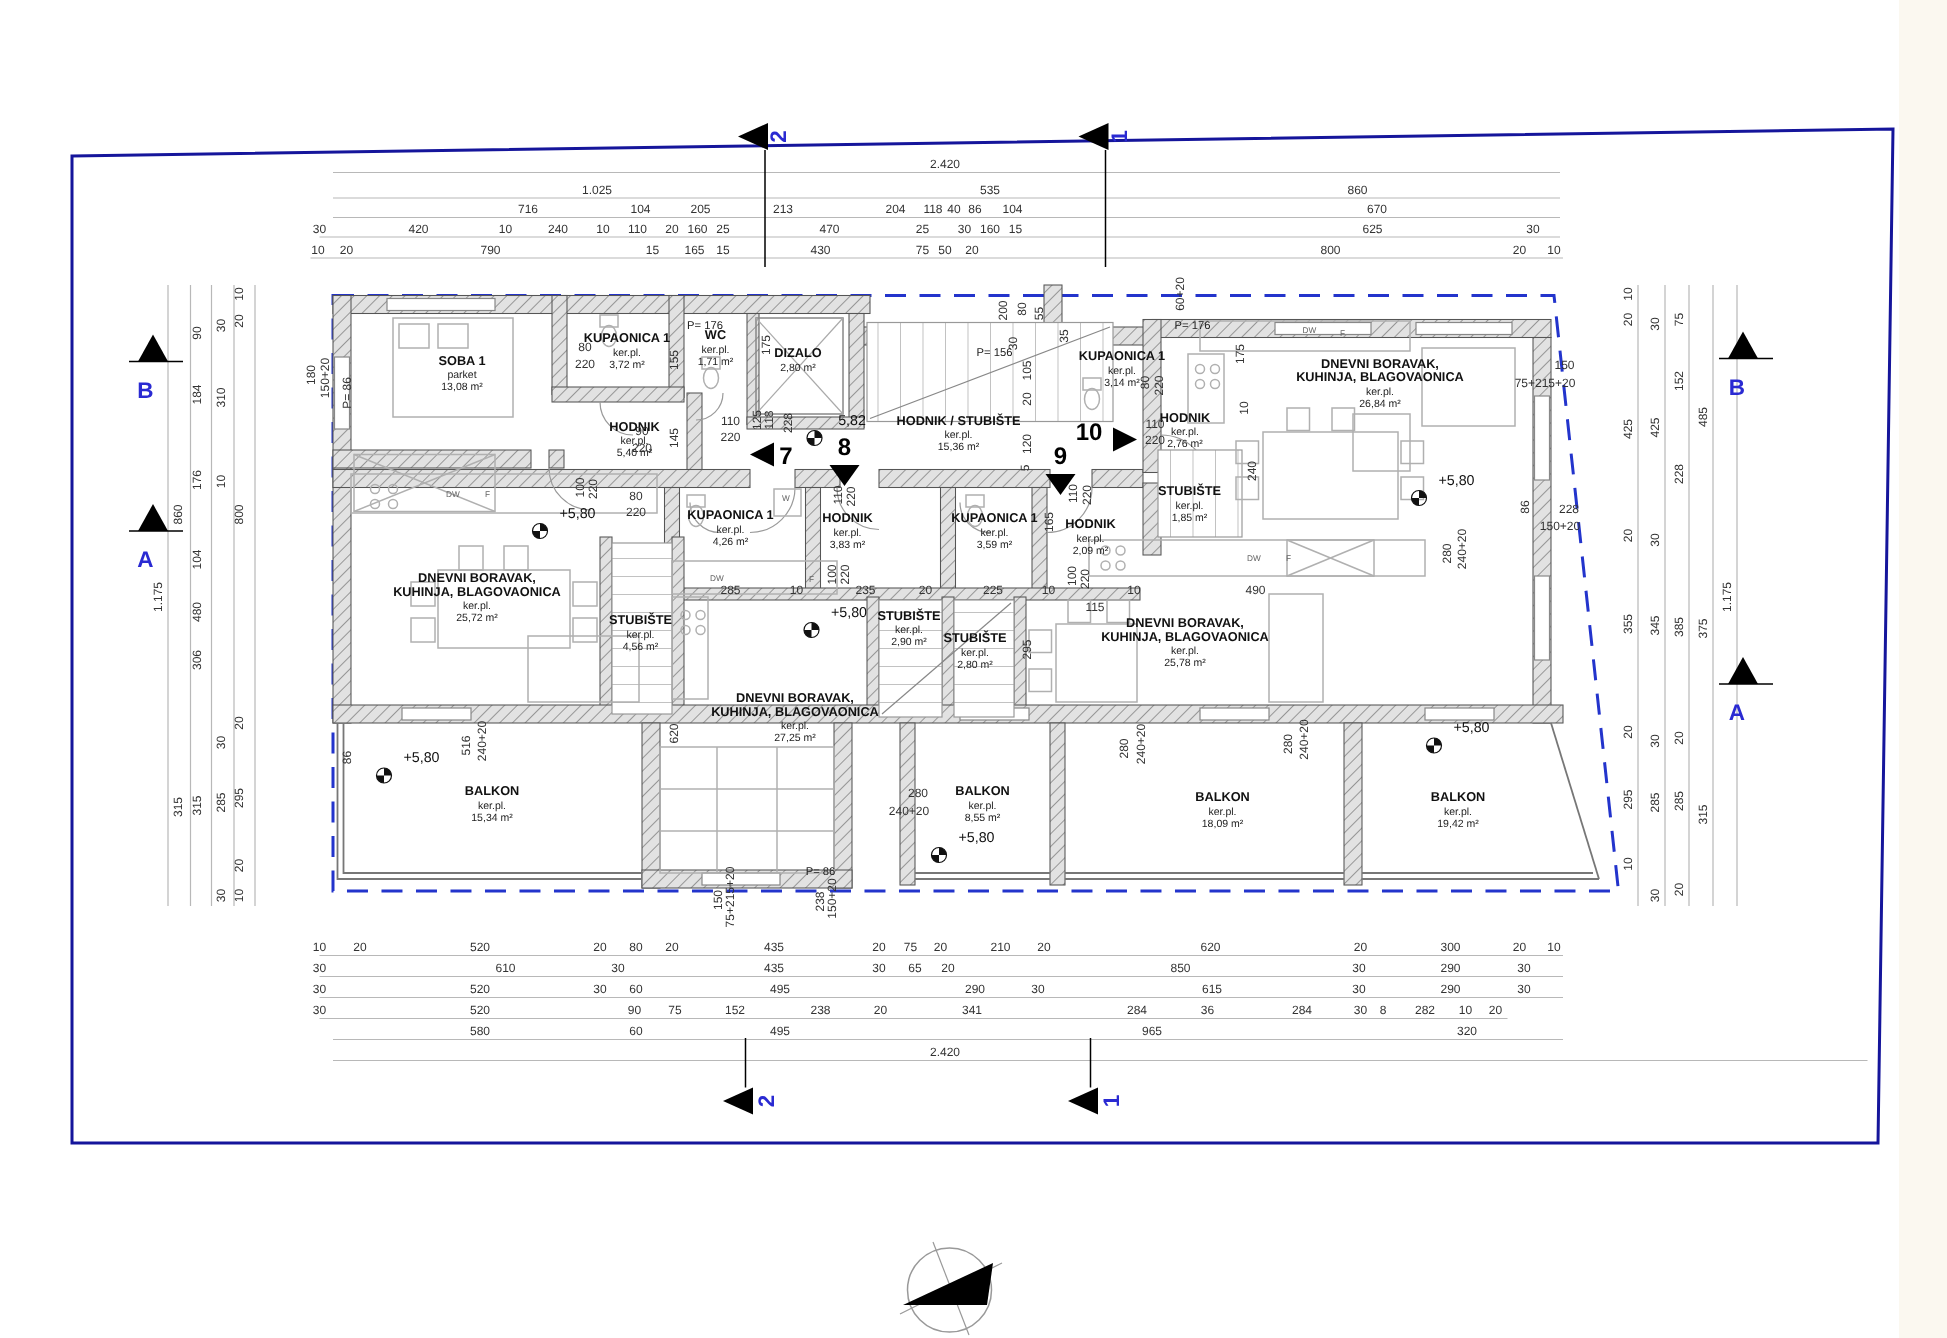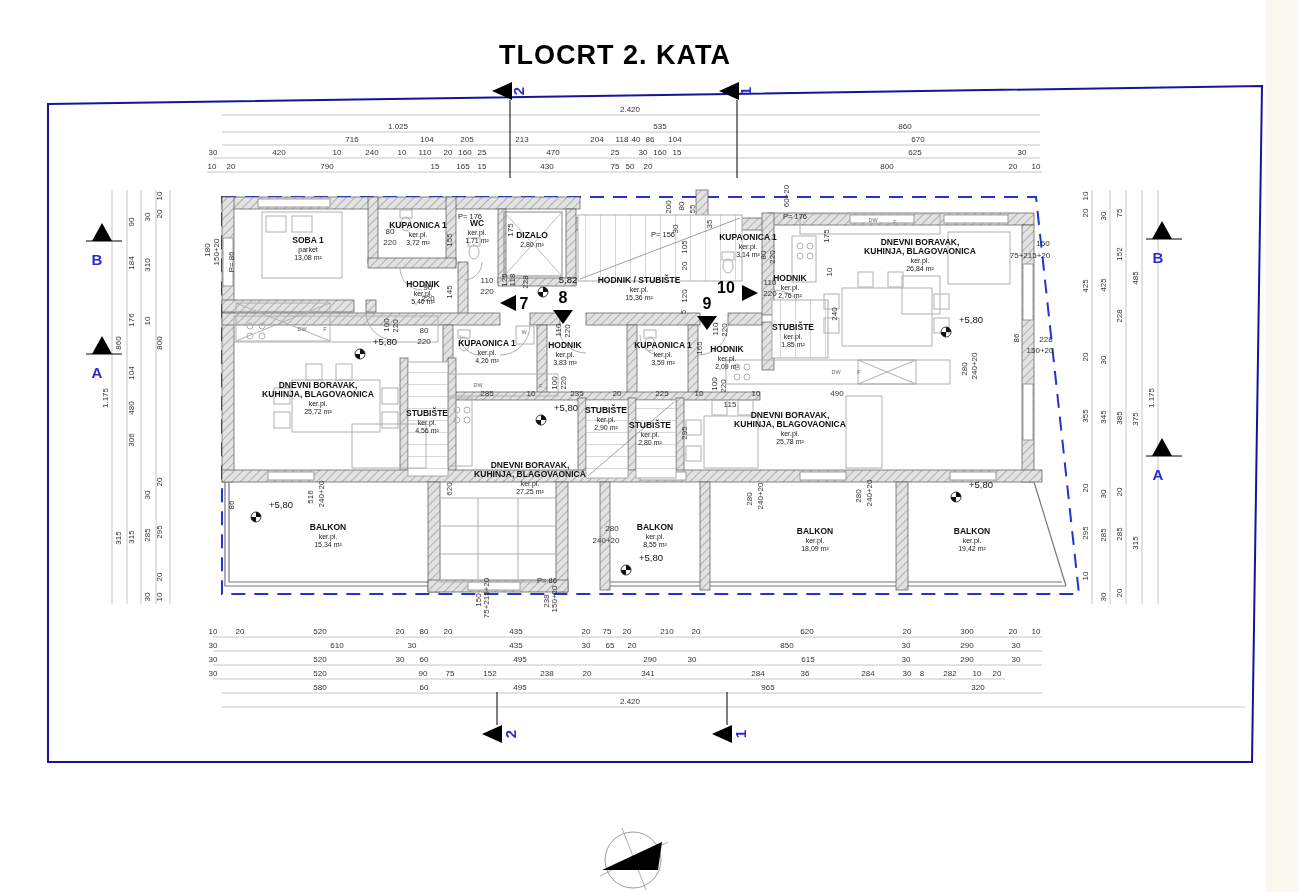--- a/index.html
+++ b/index.html
@@ -22,21 +22,20 @@
   .tread{fill:url(#tv);stroke:#999;stroke-width:0.8;}
   .treadh{fill:url(#th);stroke:#999;stroke-width:0.8;}
   .arc{fill:none;stroke:#9a9a9a;stroke-width:0.8;}
   .win{fill:#fff;stroke:#888;stroke-width:0.8;}
   .rail{fill:none;stroke:#777;stroke-width:1.2;}
 </style>
 </head>
 <body>
 
 <div id="stage">
-  <div id="title">TLOCRT 2. KATA</div>
 
   <svg id="plan" width="1298" height="892" viewBox="0 0 1298 892">
     <defs>
       <pattern id="hatch" width="6" height="6" patternUnits="userSpaceOnUse" patternTransform="rotate(45)">
         <rect width="6" height="6" fill="#e2e2e2"></rect>
         <line x1="0" y1="0" x2="0" y2="6" stroke="#8e8e8e" stroke-width="1.2"></line>
       </pattern>
       <pattern id="tv" width="15" height="10" patternUnits="userSpaceOnUse">
         <rect width="15" height="10" fill="#fff"></rect>
         <line x1="0" y1="0" x2="0" y2="10" stroke="#9a9a9a" stroke-width="0.8"></line>

